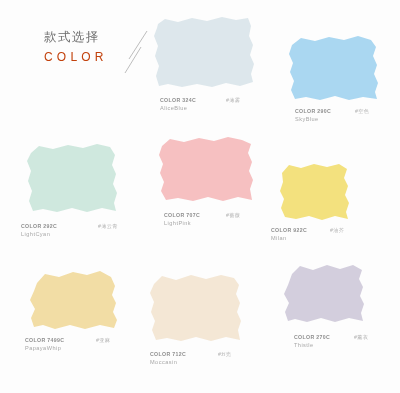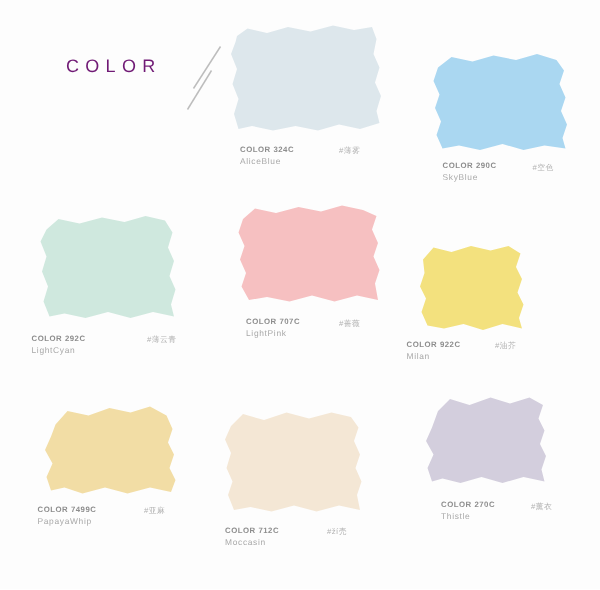--- a/index.html
+++ b/index.html
@@ -31,21 +31,21 @@
     font-size: 12.5px;
     letter-spacing: 1.4px;
     color: #6d6d6d;
     line-height: 1;
     white-space: nowrap;
   }
   .title-en {
     margin-top: 7px;
     font-size: 12px;
     letter-spacing: 4.2px;
-    color: #701a75;
+    color: #c2410c;
     line-height: 1;
     white-space: nowrap;
   }
   .title-slash {
     position: absolute;
     left: 67px;
     top: -2px;
     width: 46px;
     height: 48px;
     pointer-events: none;
@@ -87,20 +87,21 @@
     color: #b2b2b2;
     white-space: nowrap;
   }
 </style>
 </head>
 <body>
 
 <div id="page">
 
   <div class="title-block">
+    <div class="title-cn">款式选择</div>
     <div class="title-en">COLOR</div>
     <div class="title-slash">
       <svg width="46" height="48" viewBox="0 0 46 48">
         <line x1="36" y1="2" x2="18" y2="30" stroke="#bdbdbd" stroke-width="1"></line>
         <line x1="30" y1="18" x2="14" y2="44" stroke="#bdbdbd" stroke-width="1"></line>
       </svg>
     </div>
   </div>
 
   <div class="cell" style="left:152px; top:14px;">

